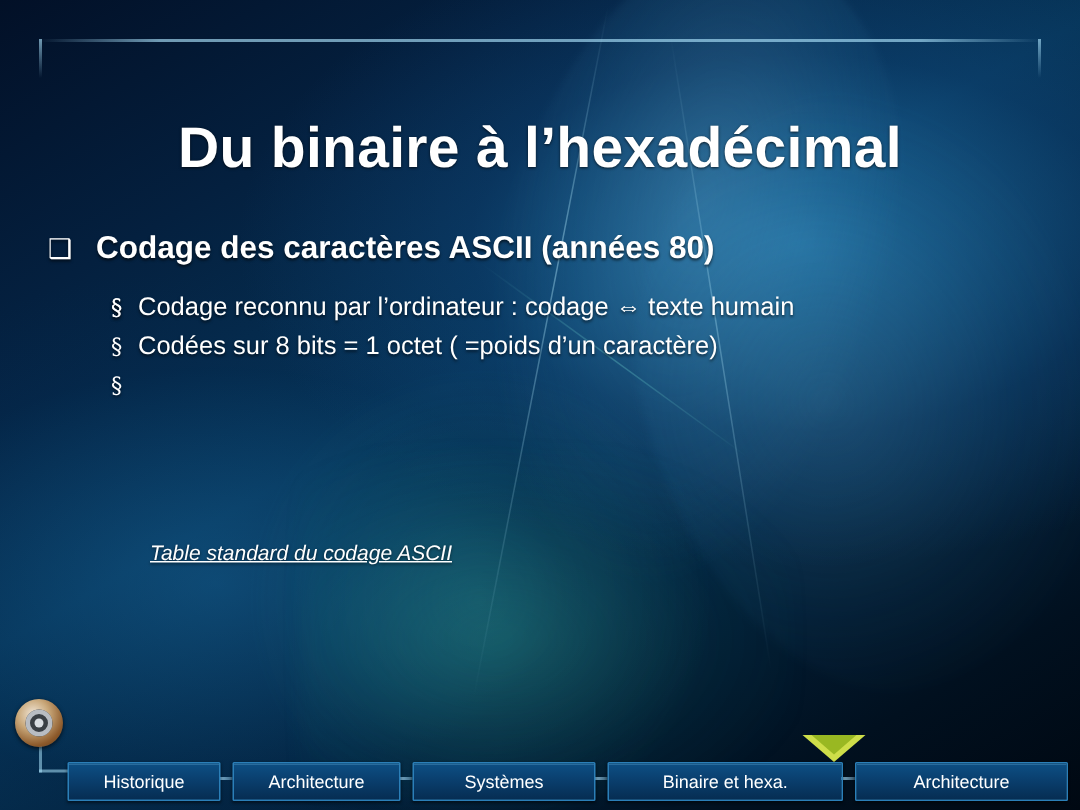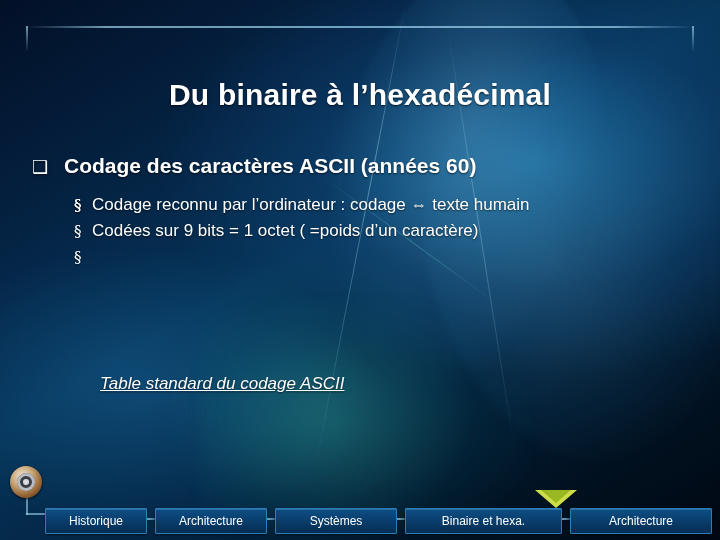--- a/index.html
+++ b/index.html
@@ -110,21 +110,21 @@
     width: 22px; height: 2px;
     background: rgba(170,225,250,0.55);
   }
 
   
   .title {
     position: absolute;
     left: 0; top: 78px;
     width: 720px;
     text-align: center;
-    font-size: 30px;
+    font-size: 38px;
     font-weight: bold;
     color: #ffffff;
     letter-spacing: 0.2px;
     text-shadow: 0 1px 2px rgba(0,0,0,0.7);
   }
 
   
   .body-area {
     position: absolute;
     left: 26px; top: 152px;
@@ -164,22 +164,22 @@
   .lvl2 .bullet-s {
     position: absolute;
     left: 0; top: 0px;
     font-family: "DejaVu Serif", serif;
     font-size: 15px;
     color: #ffffff;
   }
 
   .table-link {
     position: absolute;
-    left: 100px; top: 374px;
-    font-size: 17px;
+    left: 100px; top: 360px;
+    font-size: 14px;
     font-style: italic;
     color: #ffffff;
     text-decoration: underline;
     text-shadow: 0 1px 2px rgba(0,0,0,0.6);
   }
 
   
   .navbar {
     position: absolute;
     left: 0; top: 500px;
@@ -270,37 +270,37 @@
   <div class="frame-tr"></div>
   <div class="frame-bl"></div>
   <div class="frame-bl2"></div>
 
   <div class="title">Du binaire à l’hexadécimal</div>
 
   <div class="body-area">
 
     <div class="lvl1">
       <span class="bullet-q">❑</span>
-      <span>Codage des caractères ASCII (années 60)</span>
+      <span>Codage des caractères ASCII (années 80)</span>
     </div>
 
     <div class="sub-list">
 
       <div class="lvl2">
         <span class="bullet-s">§</span>
       </div>
 
       <div class="lvl2">
         <span class="bullet-s">§</span>
         <span>Codage reconnu par l’ordinateur : codage ⇔ texte humain</span>
       </div>
 
       <div class="lvl2">
         <span class="bullet-s">§</span>
-        <span>Codées sur 9 bits = 1 octet ( =poids d’un caractère)</span>
+        <span>Codées sur 8 bits = 1 octet ( =poids d’un caractère)</span>
       </div>
 
       <div class="lvl2">
         <span class="bullet-s">§</span>
       </div>
 
     </div>
   </div>
 
   <div class="table-link">Table standard du codage ASCII</div>

